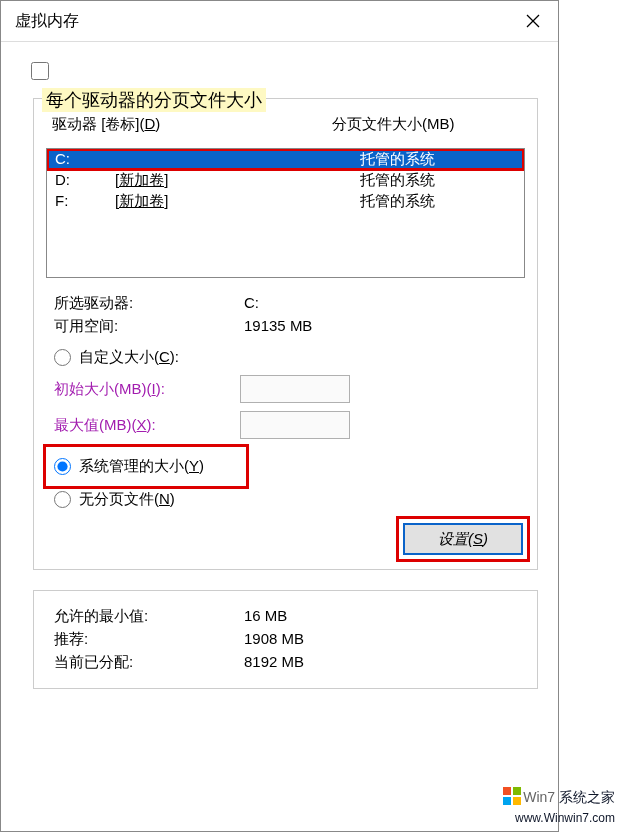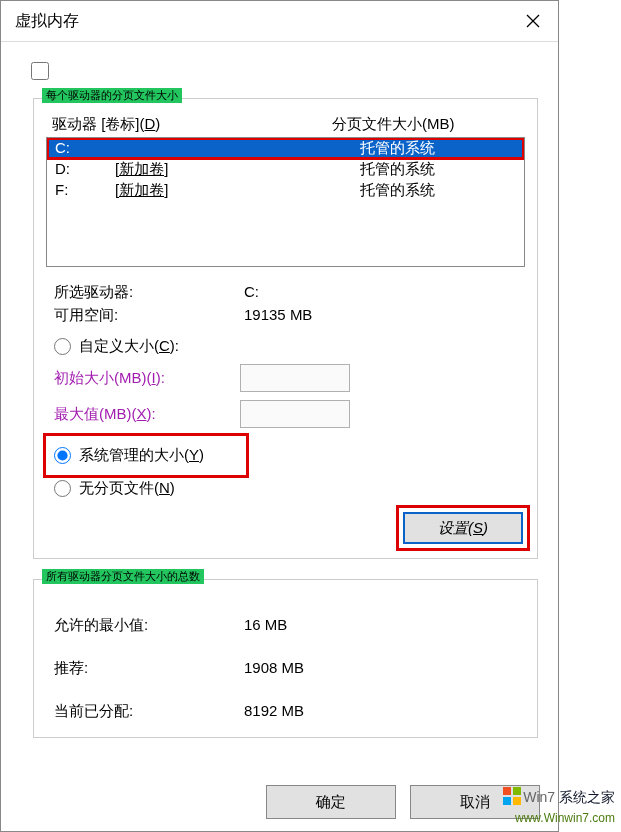--- a/index.html
+++ b/index.html
@@ -21,23 +21,23 @@
   }
   .title { font-size: 16px; }
   .close-btn { width: 30px; height: 24px; display:flex; align-items:center; justify-content:center; cursor:pointer; }
   .close-btn svg { width:14px; height:14px; stroke:#000; }
   .content { padding: 20px 18px 14px 30px; flex:1; position:relative; }
 
   .checkbox-row { display:flex; align-items:center; gap:8px; margin-bottom:18px; }
   .checkbox-row input { width:18px; height:18px; margin:0; }
 
   .group { border:1px solid #ccc; padding: 14px 12px 14px 12px; position:relative; margin-bottom:20px; }
-  .group-title { position:absolute; top:-11px; left:8px; background:#22c55e; padding:0 4px; font-size:11px; }
-
-  .hdr-row { display:flex; padding: 2px 6px 3px 6px; }
+  .group-title { position:absolute; top:-11px; left:8px; background:#fef9c3; padding:0 4px; font-size:18px; }
+
+  .hdr-row { display:flex; padding: 2px 6px 14px 6px; }
   .col-drive { width: 280px; }
   .col-page { flex:1; }
   .listbox {
     border:1px solid #888; height:130px; overflow:hidden; background:#fff;
   }
   .list-row { display:flex; padding: 1px 6px; }
   .list-row .dcol { width:60px; }
   .list-row .lcol { width:245px;text-decoration:underline; }
   .list-row .pcol { flex:1; text-align:left; }
   .list-row.selected { background:#0a63c9; color:#fff; }
@@ -54,31 +54,31 @@
   .field-row .lab { width:178px; }
   .field-row input[type=text] { width:110px; height:28px; border:1px solid #b0b0b0; padding:2px 4px; }
 
   .hl-red-box { outline:3px solid #d00; padding:6px 4px 6px 0; width:200px; }
 
   .set-btn-wrap { position:absolute; right:0; bottom:6px; outline:3px solid #d00; padding:4px; }
   .set-btn { width:120px; height:32px; border:2px solid #0a63c9; background:#e1e1e1; cursor:pointer; font-family:inherit; font-size:15px; padding:0; }
   .set-btn span { text-decoration: underline; font-style: italic; }
   .underline { text-decoration: underline; }
 
-  .totals .info-row { padding-left:8px;margin-top:20px; }
+  .totals .info-row { padding-left:8px; }
 
   .action-row { text-align:right; padding:4px 18px 12px 0; }
   .btn { width:130px; height:34px; background:#e1e1e1; border:1px solid #888; font-family:inherit; font-size:15px; margin-left:10px; cursor:pointer; }
 
   .watermark {
     position:absolute; right:6px; bottom:6px; font-size:14px; color:#666;
     text-align:right; line-height:1.2; pointer-events:none;
   }
   .watermark .zh { color:#0f172a; }
-  .watermark .url { color:#4d7c0f; font-size:12px; }
+  .watermark .url { color:#0f172a; font-size:12px; }
   .wm-logo { display:inline-block; vertical-align:middle; margin-right:2px; }
 </style>
 </head>
 <body>
 
 <div class="window">
   <div class="titlebar">
     <div class="title">虚拟内存</div>
     <div class="close-btn">
       <svg viewBox="0 0 14 14">
@@ -174,41 +174,36 @@
 
       <div class="set-btn-wrap" style="right:10px; bottom:10px;">
         <button class="set-btn">
           <span style="text-decoration:none;">设置(</span><span>S</span><span style="text-decoration:none;">)</span>
         </button>
       </div>
 
     </fieldset>
 
     <fieldset class="group totals">
-      <div class="group-title">所有驱动器分页文件大小的总数</div>
       <div class="info-row">
         <div class="info-label">允许的最小值:</div>
         <div class="info-val">16 MB</div>
       </div>
       <div class="info-row">
         <div class="info-label">推荐:</div>
         <div class="info-val">1908 MB</div>
       </div>
       <div class="info-row">
         <div class="info-label">当前已分配:</div>
         <div class="info-val">8192 MB</div>
       </div>
     </fieldset>
 
   </div>
 
-  <div class="action-row">
-    <button class="btn">确定</button>
-    <button class="btn">取消</button>
-  </div>
 
   <div class="watermark">
     <span class="wm-logo">
       <svg width="18" height="18" viewBox="0 0 18 18">
           <rect x="0" y="0" width="8" height="8" fill="#f25022"></rect>
           <rect x="10" y="0" width="8" height="8" fill="#7fba00"></rect>
           <rect x="0" y="10" width="8" height="8" fill="#00a4ef"></rect>
           <rect x="10" y="10" width="8" height="8" fill="#ffb900"></rect>
         </svg>
     </span><span>Win7</span> <span class="zh">系统之家</span><br>

